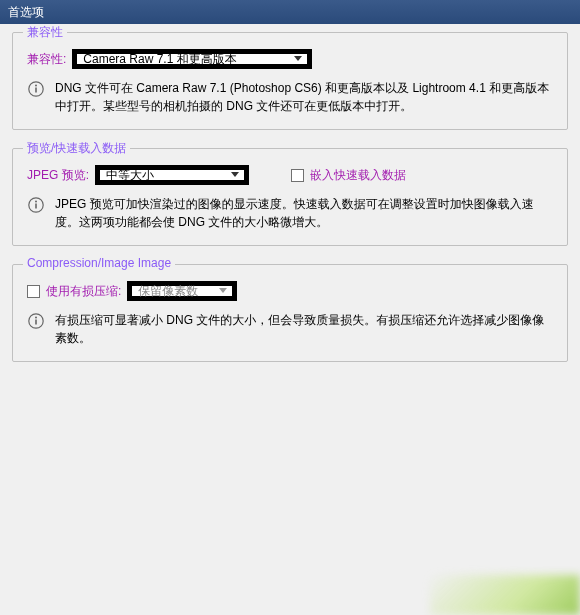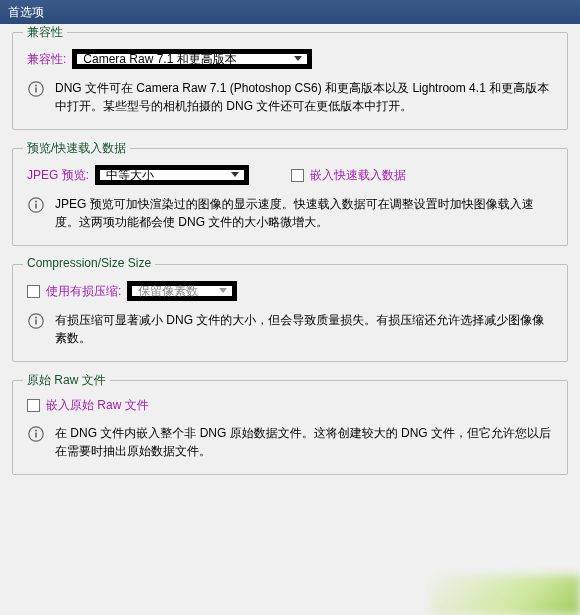--- a/index.html
+++ b/index.html
@@ -32,21 +32,21 @@
     margin-bottom: 18px;
     padding: 16px 14px 14px 14px;
     position: relative;
   }
   .group-title {
     position: absolute;
     top: -9px;
     left: 10px;
     background: #f0f0f0;
     padding: 0 4px;
-    color: #14532d;
+    color: #8b5cf6;
     font-size: 12px;
     text-align: center;
   }
   .row {
     display: flex;
     align-items: center;
     gap: 6px;
     margin-bottom: 10px;
   }
   .label {
@@ -169,21 +169,21 @@
             <circle cx="8" cy="8" r="7.2" fill="none" stroke="#666" stroke-width="1.2"></circle>
             <circle cx="8" cy="4.5" r="1" fill="#666"></circle>
             <rect x="7.2" y="6.5" width="1.6" height="5" fill="#666"></rect>
           </svg>
       </span>
       <div class="info-text">JPEG 预览可加快渲染过的图像的显示速度。快速载入数据可在调整设置时加快图像载入速度。这两项功能都会使 DNG 文件的大小略微增大。</div>
     </div>
   </div>
 
   <div class="group">
-    <div class="group-title">Compression/Size Size</div>
+    <div class="group-title">Compression/Image Image</div>
     <div class="row">
       <span class="checkbox"></span>
       <span class="label">使用有损压缩:</span>
       <div class="dropdown" style="width:110px;color:#8a8a8a">
         <span>保留像素数</span>
         <span class="dd-arrow">
           <svg width="8" height="6" viewBox="0 0 8 6">
               <path d="M0 0 L8 0 L4 5 Z" fill="#999"></path>
             </svg>
         </span>
@@ -194,33 +194,16 @@
         <svg width="16" height="16" viewBox="0 0 16 16">
             <circle cx="8" cy="8" r="7.2" fill="none" stroke="#666" stroke-width="1.2"></circle>
             <circle cx="8" cy="4.5" r="1" fill="#666"></circle>
             <rect x="7.2" y="6.5" width="1.6" height="5" fill="#666"></rect>
           </svg>
       </span>
       <div class="info-text">有损压缩可显著减小 DNG 文件的大小，但会导致质量损失。有损压缩还允许选择减少图像像素数。</div>
     </div>
   </div>
 
-  <div class="group">
-    <div class="group-title">原始 Raw 文件</div>
-    <div class="row">
-      <span class="checkbox"></span>
-      <span class="label">嵌入原始 Raw 文件</span>
-    </div>
-    <div class="info-row">
-      <span class="info-icon">
-        <svg width="16" height="16" viewBox="0 0 16 16">
-            <circle cx="8" cy="8" r="7.2" fill="none" stroke="#666" stroke-width="1.2"></circle>
-            <circle cx="8" cy="4.5" r="1" fill="#666"></circle>
-            <rect x="7.2" y="6.5" width="1.6" height="5" fill="#666"></rect>
-          </svg>
-      </span>
-      <div class="info-text">在 DNG 文件内嵌入整个非 DNG 原始数据文件。这将创建较大的 DNG 文件，但它允许您以后在需要时抽出原始数据文件。</div>
-    </div>
-  </div>
 
 </div>
 
 <div class="bottom-fade"></div>
 
 </body></html>

